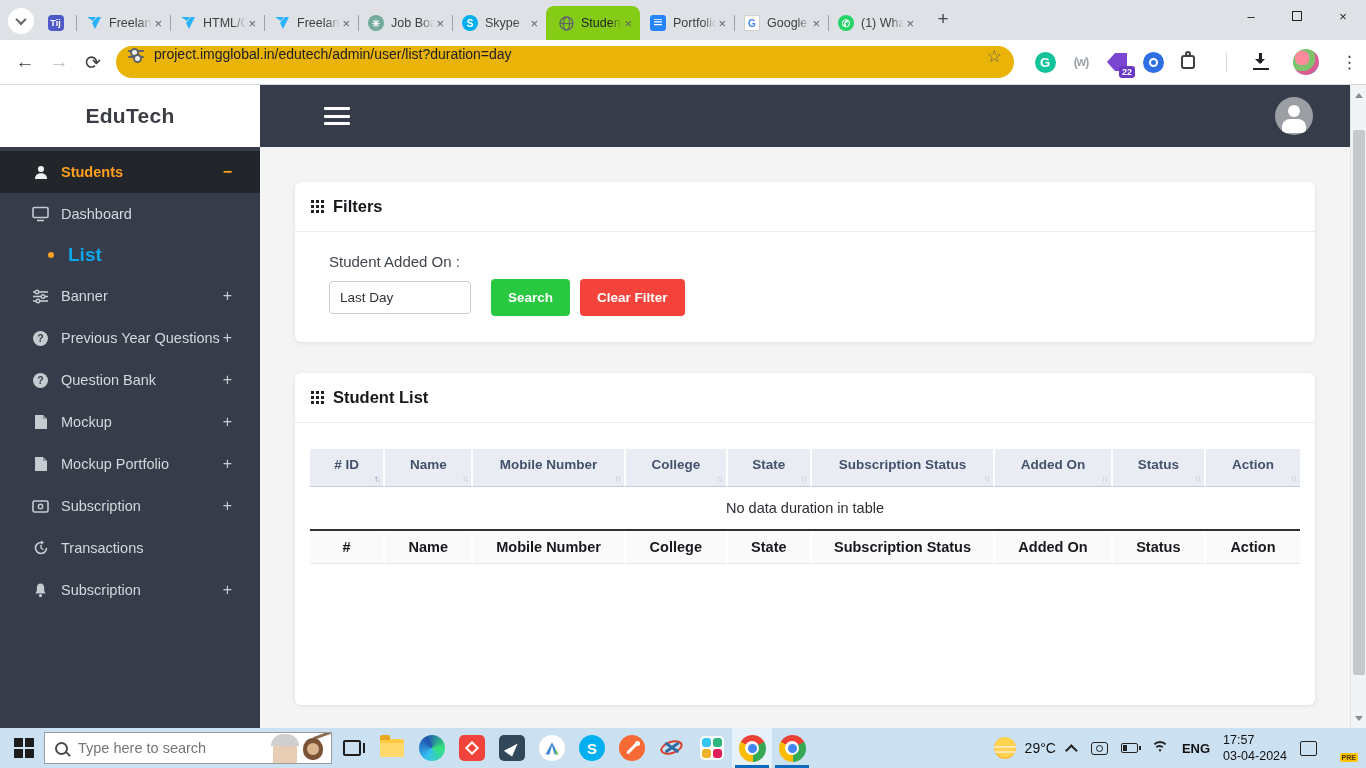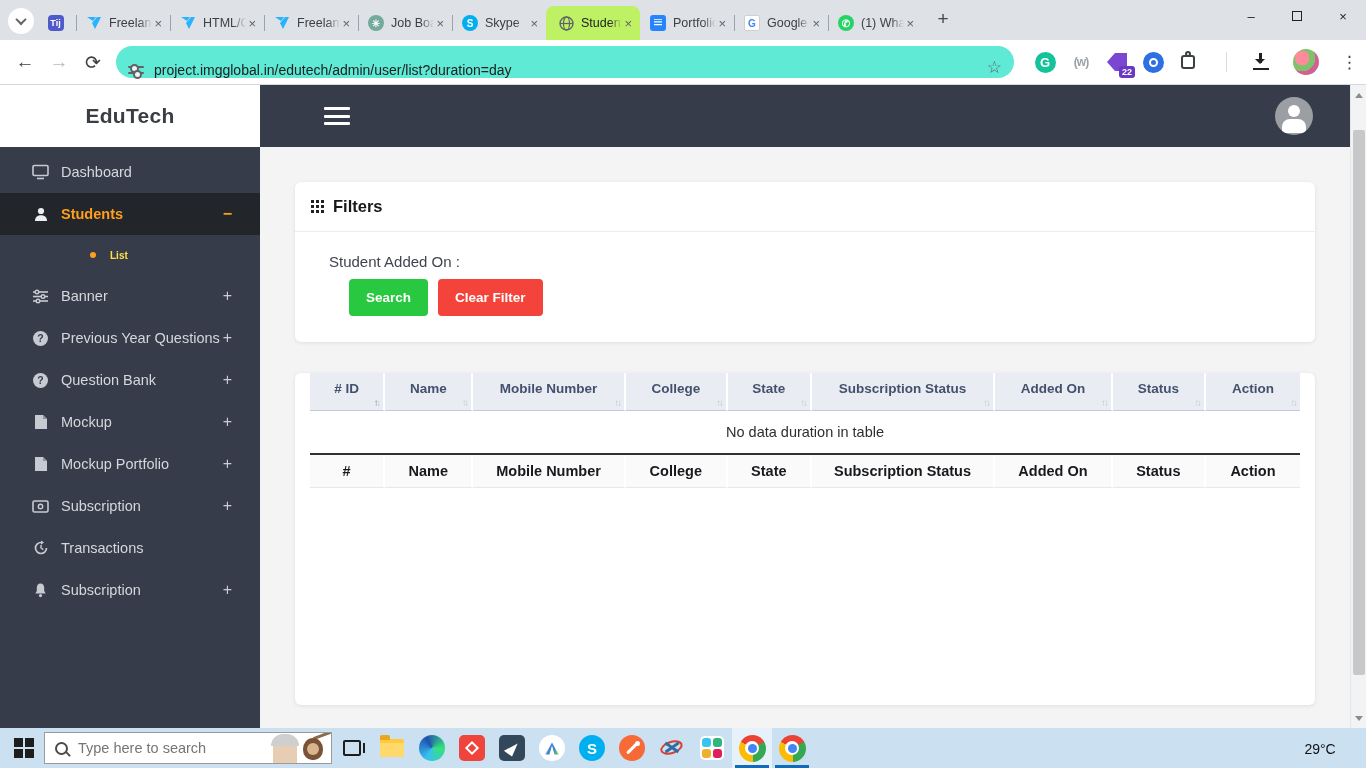--- a/index.html
+++ b/index.html
@@ -8,21 +8,21 @@
 
   
   .tabstrip { position:absolute; top:0; left:0; width:1366px; height:40px; background:#dee1e6; display:flex; align-items:flex-end; }
   .tab-chevron { width:26px; height:26px; border-radius:50%; background:#fff; margin:0 8px 6px 8px; display:flex; align-items:center; justify-content:center; }
   .chev-down { width:8px; height:8px; border-right:2px solid #5f6368; border-bottom:2px solid #5f6368; transform:rotate(45deg) translate(-1px,-1px); }
   .pinned-tab { width:34px; height:34px; display:flex; align-items:center; justify-content:center; margin-bottom:0; }
   .tab { position:relative; width:94px; height:34px; display:flex; align-items:center; padding:0 6px 0 10px; color:#3c4043; font-size:12.5px; }
   .tab .tlabel { flex:1; white-space:nowrap; overflow:hidden; -webkit-mask-image:linear-gradient(90deg,#000 70%,transparent); mask-image:linear-gradient(90deg,#000 70%,transparent); }
   .tab .close { font-size:13px; color:#5f6368; padding:0 2px; line-height:1; }
   .tab:not(.active)::before { content:""; position:absolute; left:0; top:9px; bottom:9px; width:1px; background:#9aa3ad; }
-  .tab.active { background:#bef264; border-radius:8px 8px 0 0; height:34px; color:#202124;padding-left:12px; }
+  .tab.active { background:#84cc16; border-radius:8px 8px 0 0; height:34px; color:#202124;padding-left:12px; }
   .tab.active::before { display:none; }
   .tab.active + .tab::before { display:none; }
   .favicon { width:16px; height:16px; flex:0 0 16px; margin-right:7px; border-radius:3px; display:flex; align-items:center; justify-content:center; font-size:10px; font-weight:bold; color:#fff; }
   .fav-teams { background:#5059c9; border-radius:4px; font-size:9px; }
   .fav-freelancer { background:transparent; }
   .fav-freelancer svg { display:block; }
   .fav-chatgpt { background:#74aa9c; border-radius:50%; }
   .fav-skype { background:#00aff0; border-radius:50%; }
   .fav-globe { background:transparent; }
   .fav-docs { background:#2684fc; border-radius:3px; }
@@ -31,21 +31,21 @@
   .fav-whatsapp { background:#25d366; border-radius:50%; font-size:10px; }
   .newtab-btn { font-size:19px; color:#45494d; margin:0 0 8px 8px; width:26px; height:26px; display:flex; align-items:center; justify-content:center; }
   .win-controls { margin-left:auto; display:flex; align-self:flex-start; }
   .win-controls span { width:46px; height:32px; display:flex; align-items:center; justify-content:center; color:#202124; font-size:13px; }
   .wc-max i { width:10px; height:10px; border:1.4px solid #202124; display:block; }
 
   
   .toolbar { position:absolute; top:40px; left:0; width:1366px; height:45px; background:#fff; border-bottom:1px solid #d6d9dc; display:flex; align-items:center; padding:0 8px; }
   .navbtn { width:34px; height:34px; display:flex; align-items:center; justify-content:center; font-size:19px; color:#3c4043; }
   .navbtn.disabled { color:#b6b9bd; }
-  .omnibox { flex:0 0 898px; height:32px; background:#5eead4; border-radius:16px; margin:0 6px; display:flex; align-items:flex-end; padding:0 12px; }
+  .omnibox { flex:0 0 898px; height:32px; background:#eab308; border-radius:16px; margin:0 6px; display:flex; align-items:flex-start; padding:0 12px; }
   .site-info { width:16px; height:16px; margin-right:10px; position:relative; }
   .site-info i, .site-info b { position:absolute; left:0; right:0; height:2px; background:#5f6368; border-radius:2px; }
   .site-info i { top:4px; } .site-info b { top:10px; }
   .site-info i::after { content:""; position:absolute; width:5px; height:5px; border-radius:50%; background:#f1f3f4; border:2px solid #5f6368; top:-2px; left:2px; }
   .site-info b::after { content:""; position:absolute; width:5px; height:5px; border-radius:50%; background:#f1f3f4; border:2px solid #5f6368; top:-2px; right:2px; }
   .url-text { flex:1; font-size:14px; color:#202124; white-space:nowrap; overflow:hidden; }
   .star { font-size:17px; color:#5f6368; }
   .ext-row { display:flex; align-items:center; gap:14px; margin-left:14px; }
   .ext { position:relative; width:22px; height:22px; display:flex; align-items:center; justify-content:center; }
   .ext-grammarly { width:21px; height:21px; border-radius:50%; background:#15c39a; color:#fff; font-weight:bold; font-size:13px; display:flex; align-items:center; justify-content:center; }
@@ -70,21 +70,21 @@
 
   .sidebar { position:absolute; left:0; top:0; width:260px; height:643px; background:#363c49; }
   .brand { height:62px; background:#fff; display:flex; align-items:center; justify-content:center; font-size:21px; font-weight:bold; color:#3a3d43; letter-spacing:.3px; }
   .menu { padding-top:4px; }
   .mitem { height:42px; display:flex; align-items:center; padding:0 28px 0 32px; color:#d4d7dc; font-size:14.5px; cursor:default; }
   .mitem .micon { width:17px; height:17px; margin-right:12px; display:flex; align-items:center; justify-content:center; }
   .mitem .mlabel { flex:1; }
   .mitem .mtoggle { font-size:16px; color:#c9ccd3; }
   .mitem.active { background:#22262b; color:#ff9f1c; font-weight:bold; }
   .mitem.active .mtoggle { color:#ff9f1c; }
-  .msub { height:40px; display:flex; align-items:center; padding-left:90px; color:#fde047; font-weight:bold; font-size:10px; }
+  .msub { height:40px; display:flex; align-items:center; padding-left:48px; color:#0ea5e9; font-weight:bold; font-size:19px; }
   .msub .bullet { width:6px; height:6px; border-radius:50%; background:#ff9f1c; margin-right:14px; }
   .help-circle { width:15px; height:15px; border-radius:50%; background:#c6cad1; color:#363c49; font-size:10.5px; font-weight:bold; display:flex; align-items:center; justify-content:center; }
 
   .adminbar { position:absolute; left:260px; top:0; width:1090px; height:62px; background:#363c49; }
   .hamburger { position:absolute; left:64px; top:22px; width:26px; }
   .hamburger i { display:block; height:3px; background:#fff; margin-bottom:4.5px; border-radius:1px; }
   .topbar-avatar { position:absolute; right:37px; top:12px; width:38px; height:38px; border-radius:50%; background:#9b9fa4; overflow:hidden; }
   .topbar-avatar .head { position:absolute; left:13px; top:8px; width:12px; height:12px; border-radius:50%; background:#fff; }
   .topbar-avatar .body { position:absolute; left:7px; top:22px; width:24px; height:14px; border-radius:8px 8px 0 0; background:#fff; }
 
@@ -185,21 +185,21 @@
   .snip .b1,.snip .b2 { position:absolute; width:16px; height:2.5px; background:#2e6da4; left:5px; top:11px; }
   .snip .b1 { transform:rotate(35deg); } .snip .b2 { transform:rotate(-35deg); }
   .slack { width:24px; height:24px; border-radius:5px; background:#fff; display:grid; grid-template-columns:9px 9px; grid-template-rows:9px 9px; gap:2px; padding:2px; }
   .slack i { border-radius:3px; display:block; }
   .slack i:nth-child(1){background:#36c5f0;} .slack i:nth-child(2){background:#2eb67d;}
   .slack i:nth-child(3){background:#ecb22e;} .slack i:nth-child(4){background:#e01e5a;}
   .chrome-ball { width:27px; height:27px; border-radius:50%; background:conic-gradient(from -60deg,#ea4335 0 120deg,#34a853 120deg 240deg,#fbbc05 240deg 360deg); position:relative; }
   .chrome-ball::before { content:""; position:absolute; left:6.5px; top:6.5px; width:14px; height:14px; border-radius:50%; background:#fff; }
   .chrome-ball::after { content:""; position:absolute; left:9px; top:9px; width:9px; height:9px; border-radius:50%; background:#4285f4; }
 
-  .tray { margin-left:auto; display:flex; align-items:center; gap:13px; padding-right:12px; height:40px;flex-direction:column; }
+  .tray { margin-left:auto; display:flex; align-items:center; gap:13px; padding-right:12px; height:40px; }
   .sun { width:22px; height:22px; border-radius:50%; background:radial-gradient(circle at 50% 45%,#ffd34d 0 55%,#f7941d 100%); position:relative; overflow:hidden; }
   .sun::after { content:""; position:absolute; left:-2px; top:9px; width:26px; height:2px; background:#fbe7b6; box-shadow:0 5px 0 #fbe7b6; }
   .temp { font-size:14px; color:#111; margin-left:-4px; }
   .chev-up { width:9px; height:9px; border-left:2px solid #222; border-top:2px solid #222; transform:rotate(45deg) translateY(3px); }
   .cast { width:17px; height:13px; border:1.7px solid #222; border-radius:3px; position:relative; }
   .cast::after { content:""; position:absolute; left:4.5px; top:2.5px; width:5px; height:5px; border-radius:50%; border:1.5px solid #222; }
   .batt { width:17px; height:10px; border:1.6px solid #222; border-radius:2px; position:relative; }
   .batt::before { content:""; position:absolute; left:1px; top:1px; bottom:1px; width:4px; background:#222; }
   .batt::after { content:""; position:absolute; right:-4px; top:2px; width:2px; height:4px; background:#222; }
   .wifi { position:relative; width:18px; height:14px; }
@@ -343,39 +343,39 @@
       <div class="kebab">⋮</div>
     </div>
   </div>
 
   <div class="app">
 
     <aside class="sidebar">
       <div class="brand">EduTech</div>
       <nav class="menu">
 
+        <div class="mitem active">
+          <span class="micon">
+              <svg width="16" height="16">
+                <circle cx="8" cy="5" r="3.1" fill="#eceef1"></circle>
+                <path d="M2 15 C2 10.8 5 9.3 8 9.3 C11 9.3 14 10.8 14 15 Z" fill="#eceef1"></path>
+              </svg>
+            </span>
+          <span class="mlabel">Students</span>
+          <span class="mtoggle">−</span>
+        </div>
+
         <div class="mitem">
           <span class="micon">
               <svg width="17" height="16">
                 <rect x="1" y="1.5" width="15" height="10" rx="1.2" fill="none" stroke="#c6cad1" stroke-width="1.6"></rect>
                 <line x1="5" y1="14.5" x2="12" y2="14.5" stroke="#c6cad1" stroke-width="1.6"></line>
               </svg>
             </span>
           <span class="mlabel">Dashboard</span>
-        </div>
-
-        <div class="mitem active">
-          <span class="micon">
-              <svg width="16" height="16">
-                <circle cx="8" cy="5" r="3.1" fill="#eceef1"></circle>
-                <path d="M2 15 C2 10.8 5 9.3 8 9.3 C11 9.3 14 10.8 14 15 Z" fill="#eceef1"></path>
-              </svg>
-            </span>
-          <span class="mlabel">Students</span>
-          <span class="mtoggle">−</span>
         </div>
 
         <div class="msub">
           <span class="bullet"></span>
           <span>List</span>
         </div>
 
         <div class="mitem">
           <span class="micon">
               <svg width="17" height="15">
@@ -481,27 +481,32 @@
     <div class="content">
 
       <section class="card filters-card">
         <div class="card-head">
           <span class="grid-ico"></span>
           <span class="card-title">Filters</span>
         </div>
         <div class="filters-body">
           <div class="f-label">Student Added On :</div>
           <div class="f-row">
+            <input class="f-input" type="text" value="Last Day" style="">
             <button class="btn btn-search">Search</button>
             <button class="btn btn-clear">Clear Filter</button>
           </div>
         </div>
       </section>
 
       <section class="card list-card">
+        <div class="card-head">
+          <span class="grid-ico"></span>
+          <span class="card-title">Student List</span>
+        </div>
 
 
         <div class="tablewrap">
           <table>
             <colgroup>
               <col style="width:7.6%">
                 <col style="width:8.9%">
                 <col style="width:15.4%">
                 <col style="width:10.3%">
                 <col style="width:8.5%">

